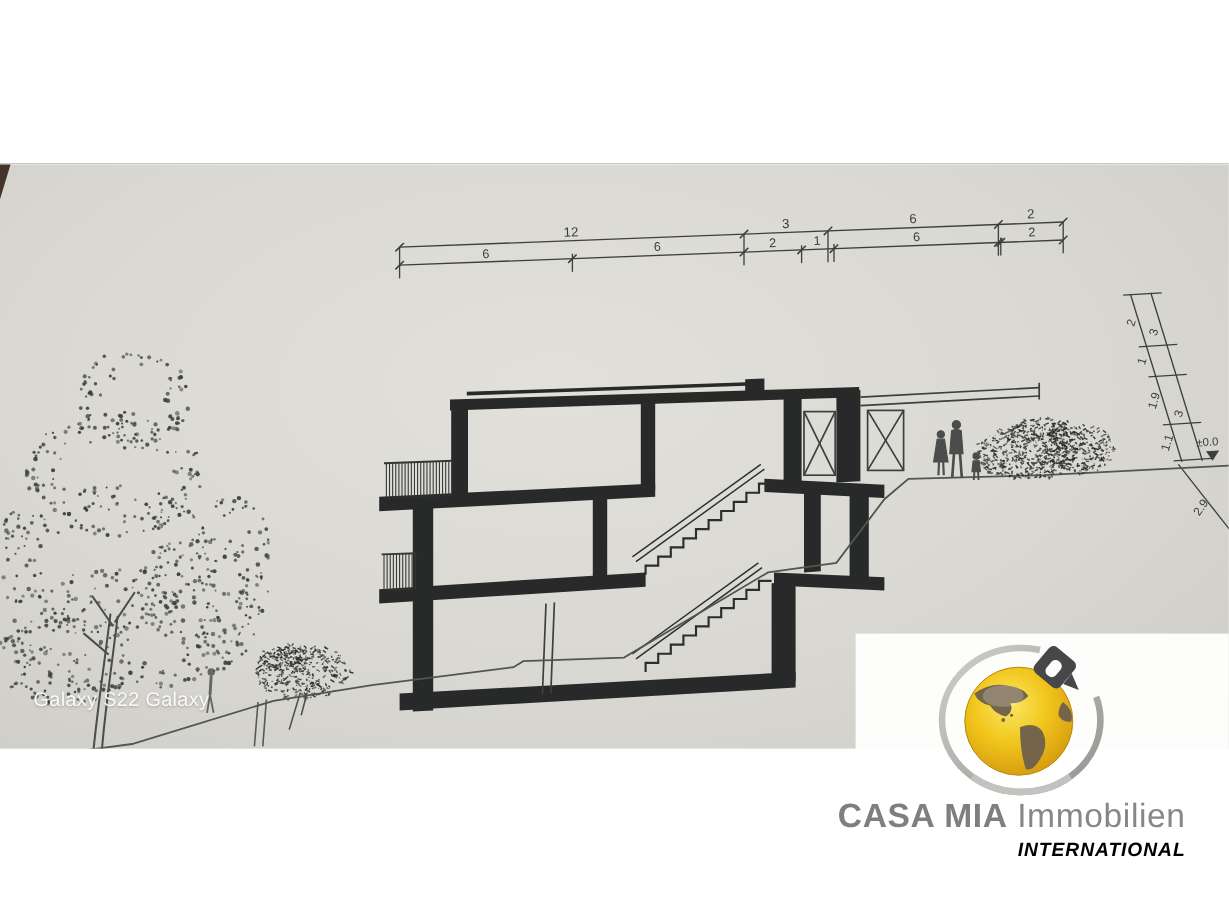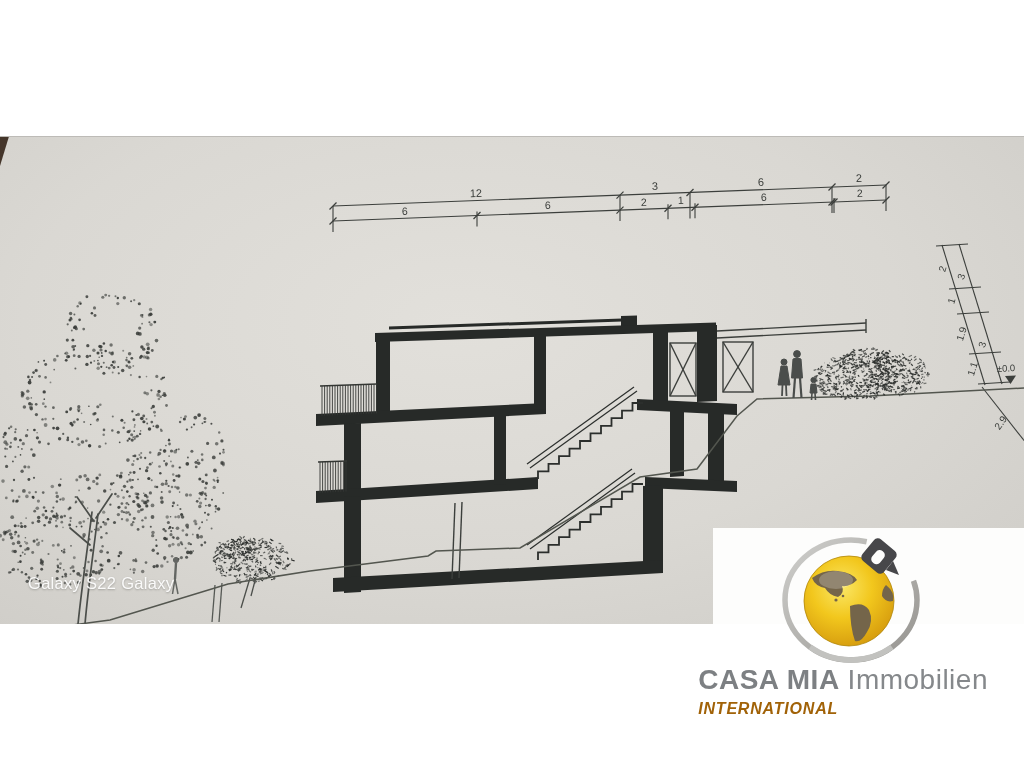--- a/index.html
+++ b/index.html
@@ -9,25 +9,25 @@
   #photo{position:absolute;left:0;top:137px;width:1024px;height:487px;
     background:radial-gradient(ellipse at 45% 38%, #e2e0db 0%, #dad8d3 55%, #ceccc7 100%);
     box-shadow:0 -1px 0 #bdbbb7, 0 1px 0 #c6c4c0;}
   #drawing{position:absolute;left:0;top:0;}
   
   #logo-box{position:absolute;left:713px;top:528px;width:311px;height:240px;background:#fdfdfc;}
   #whiteband-bottom{position:absolute;left:0;top:624px;width:1024px;height:144px;background:#ffffff;}
   #watermark{position:absolute;left:28px;top:574px;font-size:16.5px;font-weight:500;
     color:rgba(255,255,255,0.93);letter-spacing:.3px;text-shadow:0 1px 2px rgba(60,60,55,.35);}
   #logo-art{position:absolute;left:760px;top:520px;width:200px;height:150px;}
-  #logo-text{position:absolute;right:36px;top:664px;}
+  #logo-text{position:absolute;right:36px;top:664px;text-align:right;}
   #brand-line{font-size:28px;color:#85888b;letter-spacing:.5px;white-space:nowrap;}
   #brand-line .strong{font-weight:700;color:#7d8083;}
   #brand-line .light{font-weight:400;margin-left:8px;}
-  #tagline{font-size:16px;font-style:italic;font-weight:700;color:#a16207;letter-spacing:.8px;margin-top:4px;}
+  #tagline{font-size:16px;font-style:italic;font-weight:700;color:#000000;letter-spacing:.8px;margin-top:4px;}
   svg text{fill:#3a3d3a;}
   .dimtxt{font-size:11px;}
   .dimtxt2{font-size:10.5px;}
   .dimside{font-size:10px;}
   .lvltxt{font-size:9.5px;}
 </style>
 </head>
 <body>
 
 <div id="stage">

